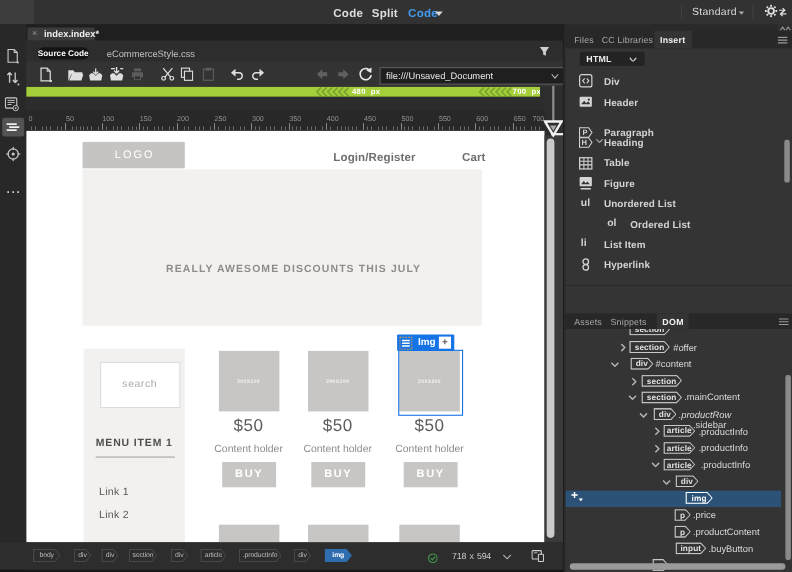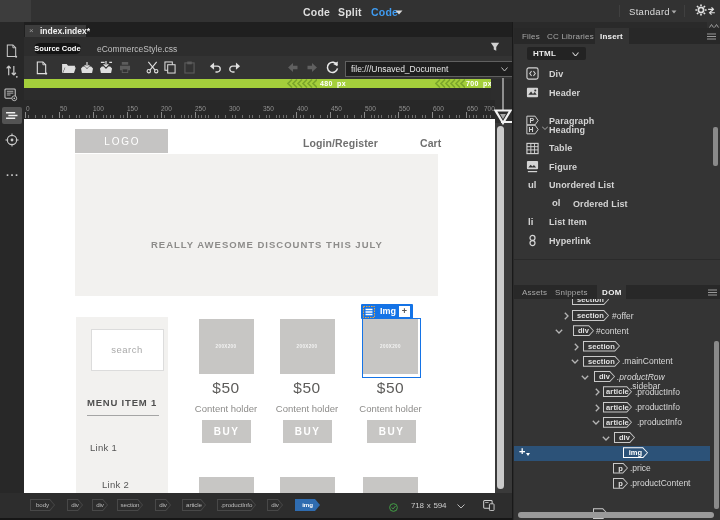--- a/index.html
+++ b/index.html
@@ -296,21 +296,21 @@
   <div class="txt hnav" style="left:279px;">Login/Register</div>
   <div class="txt hnav" style="left:396px;">Cart</div>
   <div id="offer" class="ab">
         <h2>REALLY AWESOME DISCOUNTS THIS JULY</h2>
       </div>
   <div id="sidebar" class="ab">
     <div id="searchbox" class="ab">search</div>
     <div id="menuitem" class="txt">MENU ITEM 1</div>
     <div id="menuline" class="ab"></div>
     <div class="txt slink" style="top:125px;">Link 1</div>
-    <div class="txt slink" style="top:162px;margin-left:12px;">Link 2</div>
+    <div class="txt slink" style="top:146px;">Link 2</div>
   </div>
 
   <div class="ab pimg" style="left:174.5px;">200X200</div>
   <div class="ab pimg" style="left:255.5px;">200X200</div>
   <div class="ab pimg" style="left:339px;">200X200</div>
   <div class="ab price" style="left:174.5px;">$50</div>
   <div class="ab price" style="left:255.5px;">$50</div>
   <div class="ab price" style="left:339px;">$50</div>
   <div class="ab chold" style="left:164.5px;">Content holder</div>
   <div class="ab chold" style="left:245.5px;">Content holder</div>
@@ -609,20 +609,27 @@
           </div>
       <div class="dlabel" style="left:116px;">.price</div>
     </div>
     <div class="domrow" style="top:176.75px;">
       <div class="dtag" style="left:99px;top:2px;width:15px;">
             <div class="o"></div>
             <div class="i">p</div>
           </div>
       <div class="dlabel" style="left:116px;">.productContent</div>
     </div>
+    <div class="domrow" style="top:192px;">
+      <div class="dtag" style="left:100px;top:2px;width:28px;">
+            <div class="o"></div>
+            <div class="i">input</div>
+          </div>
+      <div class="dlabel" style="left:130px;">.buyButton</div>
+    </div>
     <div class="domrow" style="top:207.25px;">
       <div class="dtag" style="left:79px;top:2px;width:15px;">
             <div class="o"></div>
             <div class="i">p</div>
           </div>
     </div>
     <div id="hthumb" class="ab"></div>
     <div id="vthumb2" class="ab"></div>
   </div>
 </div>

